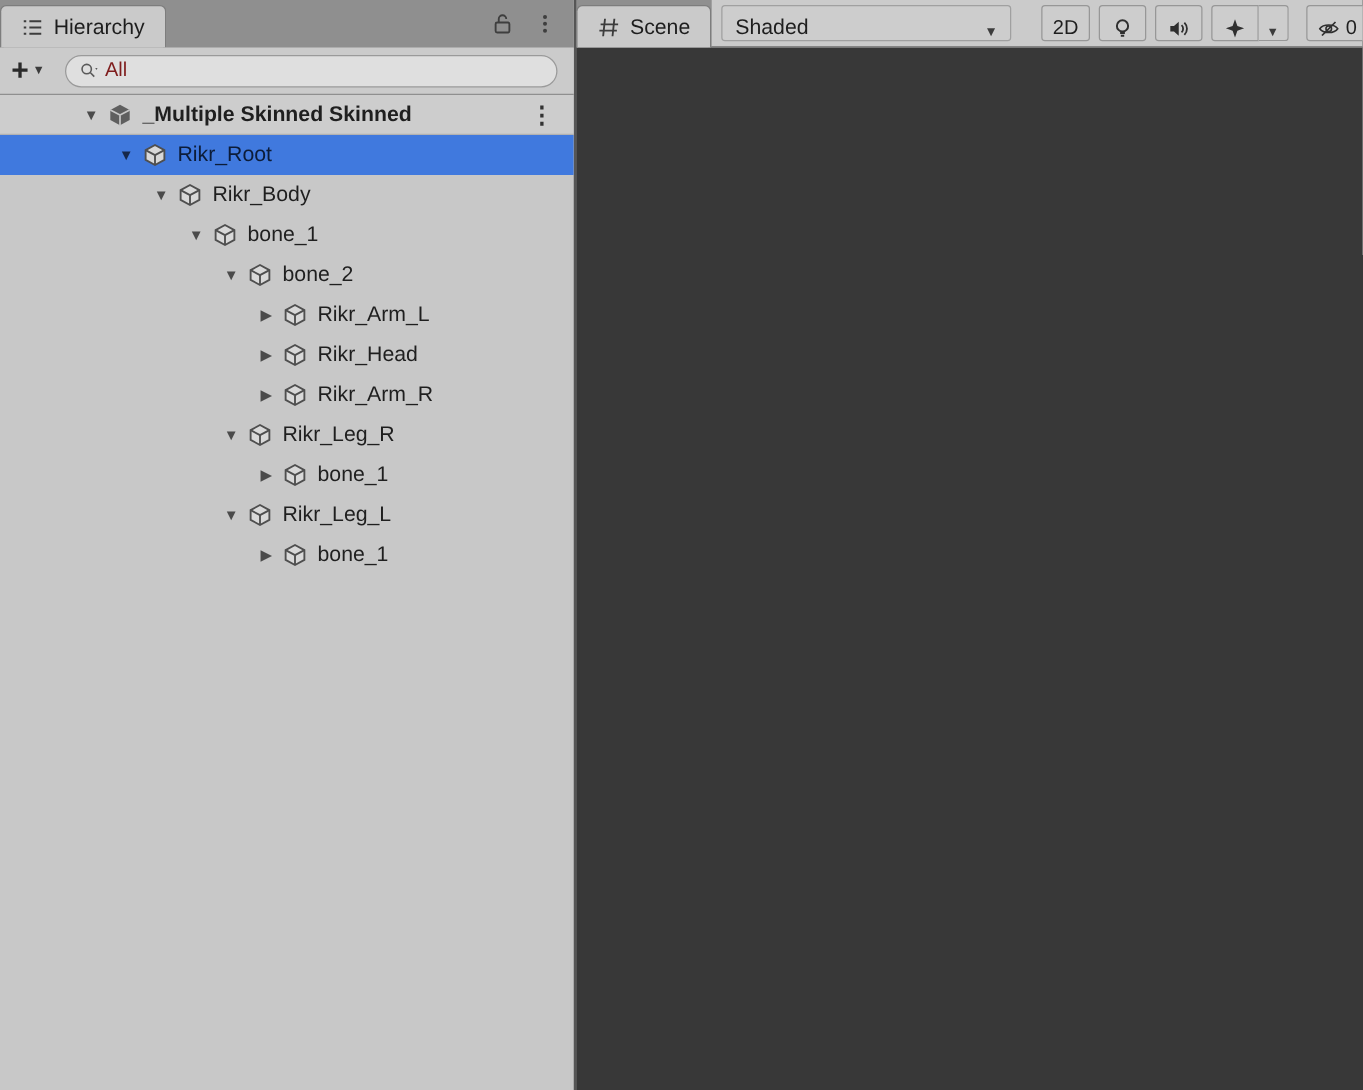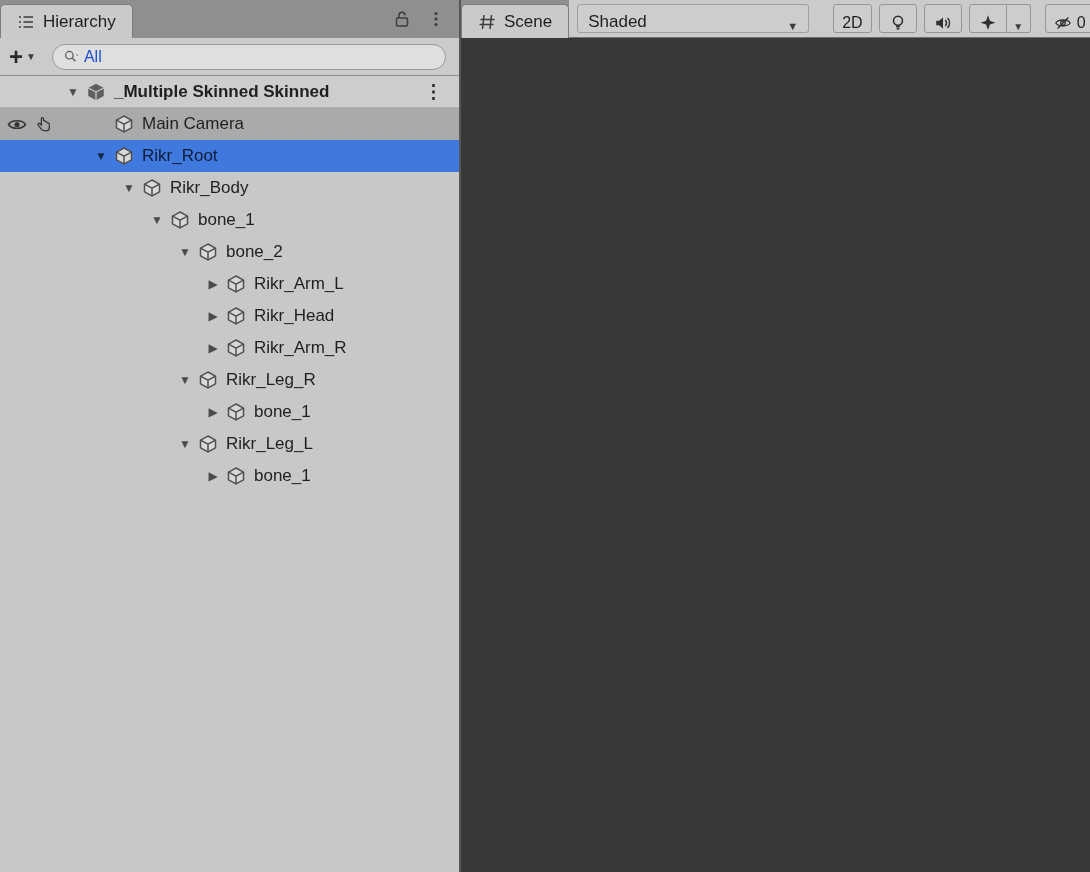--- a/index.html
+++ b/index.html
@@ -10,21 +10,21 @@
   
   .panel-hierarchy{width:461px;flex:none;display:flex;flex-direction:column;border-right:2px solid #565656;background:#C8C8C8}
   .tabstrip{height:38px;flex:none;background:#8F8F8F;display:flex;align-items:flex-end;position:relative}
   .tab{height:34px;background:#CACACA;border:1px solid #7d7d7d;border-bottom:none;border-radius:5px 5px 0 0;display:flex;align-items:center;gap:8px;padding:0 16px;font-size:17px;color:#1d1d1d}
   .tabstrip-right{margin-left:auto;display:flex;align-items:center;gap:16px;padding:0 14px;height:100%}
   .toolbar{height:38px;flex:none;background:#CBCBCB;border-bottom:1px solid #8f8f8f;display:flex;align-items:center;padding:0 9px}
   .create-btn{display:flex;align-items:center;gap:3px;color:#2a2a2a;cursor:default}
   .create-btn .plus{font-size:24px;line-height:1;font-weight:bold}
   .caret{font-size:10px;color:#3c3c3c}
   .searchbox{flex:1;margin-left:16px;margin-right:4px;height:26px;background:#DFDFDF;border:1px solid #9a9a9a;border-radius:13px;display:flex;align-items:center;padding:0 10px;gap:4px}
-  .searchbox input{flex:1;border:none;outline:none;background:transparent;font-size:16px;color:#1d4ed8;font-family:"Liberation Sans",sans-serif}
+  .searchbox input{flex:1;border:none;outline:none;background:transparent;font-size:16px;color:#7f1d1d;font-family:"Liberation Sans",sans-serif}
   .tree{flex:1;overflow:hidden}
   .h-row{height:32px;display:flex;align-items:center;font-size:17px;color:#1f1f1f;position:relative}
   .h-row.scene-header{font-weight:bold;border-bottom:1px solid rgba(0,0,0,0.13);background:#CDCDCD}
   .h-row.hover{background:#AAAAAA}
   .h-row.selected{background:#4079DE;color:#0c1c38}
   .gutter{width:60px;flex:none;display:flex;align-items:center;gap:8px;padding-left:7px}
   .arrow{width:26px;flex:none;text-align:center;font-size:12px;color:#4b4b4b}
   .h-row.selected .arrow{color:#16284a}
   .obj-icon{width:21px;height:21px;flex:none;margin-right:7px;display:flex;align-items:center}
   .label{white-space:nowrap}
@@ -96,44 +96,20 @@
           <div class="arrow">▼</div>
           <div class="obj-icon">
             <svg class="icon16" viewBox="0 0 16 16" style="width:20px;height:20px">
               <path d="M8 1.4 14.2 4.8v6.4L8 14.6 1.8 11.2V4.8Z" fill="#5f5f5f"></path>
               <path d="M8 8 1.8 4.8M8 8l6.2-3.2M8 8v6.6" stroke="#c6c6c6" stroke-width="1.1" fill="none"></path>
             </svg>
           </div>
           <div class="label">_Multiple Skinned Skinned</div>
           <div class="kebab">⋮</div>
         </div>
-        <div class="h-row hover">
-          <div class="gutter">
-            <span>
-              <svg class="icon16" viewBox="0 0 20 14" style="width:20px;height:15px">
-                <path d="M1.5 7C4.5 2 15.5 2 18.5 7 15.5 12 4.5 12 1.5 7Z" fill="none" stroke="#363636" stroke-width="1.6"></path>
-                <circle cx="10" cy="7" r="2.6" fill="#363636"></circle>
-              </svg>
-            </span>
-            <span>
-              <svg class="icon16" viewBox="0 0 16 16" style="width:17px;height:17px">
-                <path d="M6 2.6v5.8L4.6 7c-1-.9-2.4.4-1.5 1.5l3 4c.5.8 1.4 1.3 2.4 1.3h2.3c1.6 0 2.7-1.1 2.7-2.8V7.7c0-.8-.6-1.3-1.3-1.3h-.5c-.1-.7-.7-1.2-1.4-1.2h-.5C9.7 4.6 9.2 4.1 8.5 4.1H8V2.6C8 1.2 6 1.2 6 2.6Z" fill="none" stroke="#363636" stroke-width="1.2"></path>
-              </svg>
-            </span>
-          </div>
-          <div style="width: 28px; flex: 0 0 auto;"></div>
-          <div class="arrow"></div>
-          <div class="obj-icon">
-            <svg class="icon16" viewBox="0 0 16 16" style="width:20px;height:20px">
-              <path d="M8 1.6 14 4.9v6.2L8 14.4 2 11.1V4.9Z" fill="#d9d9d9" stroke="#4f4f4f" stroke-width="1.2"></path>
-              <path d="M2 4.9 8 8.1l6-3.2M8 8.1v6.3" fill="none" stroke="#4f4f4f" stroke-width="1.2"></path>
-            </svg>
-          </div>
-          <div class="label">Main Camera</div>
-        </div>
         <div class="h-row selected">
           <div class="gutter"></div>
           <div style="width: 28px; flex: 0 0 auto;"></div>
           <div class="arrow">▼</div>
           <div class="obj-icon">
             <svg class="icon16" viewBox="0 0 16 16" style="width:20px;height:20px">
               <path d="M8 1.6 14 4.9v6.2L8 14.4 2 11.1V4.9Z" fill="#d9d9d9" stroke="#4f4f4f" stroke-width="1.2"></path>
               <path d="M2 4.9 8 8.1l6-3.2M8 8.1v6.3" fill="none" stroke="#4f4f4f" stroke-width="1.2"></path>
             </svg>
           </div>

